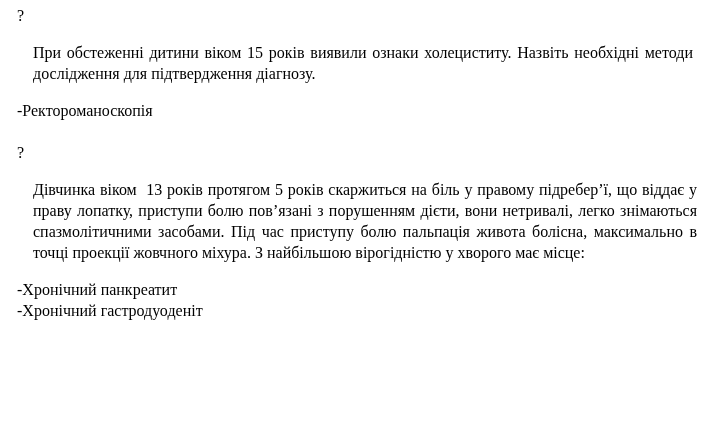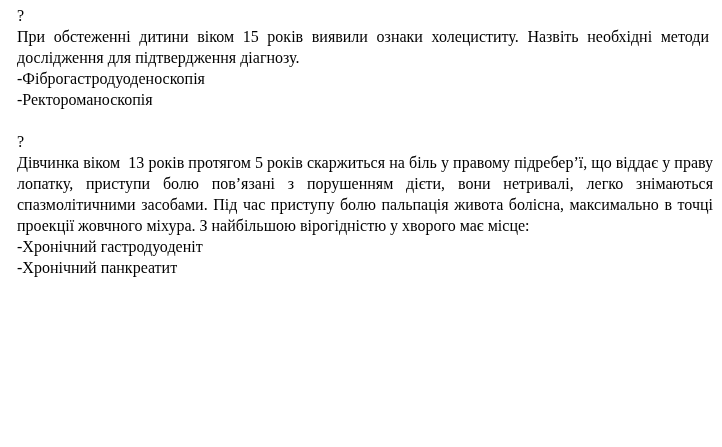--- a/index.html
+++ b/index.html
@@ -22,40 +22,39 @@
     height: 447px;
     padding: 5px 9px 0 17px;
   }
   .question-block + .question-block {
     margin-top: 21px; 
   }
   .marker-line {
     white-space: pre;
   }
   .question-body {
-    margin: 0;
+    margin: 16px;
     text-align: justify;
     font-family: Liberation Serif, serif;
   }
   .answer-line {
     white-space: nowrap;
   }
 </style>
 </head>
 <body>
 
 <div class="page">
 
   <section class="question-block">
     <div class="marker-line">?</div>
     <p class="question-body">При обстеженні дитини віком 15 років виявили ознаки холециститу. Назвіть необхідні методи&nbsp; дослідження для підтвердження діагнозу.</p>
-    <div class="answer-line"><span>-</span><span>Фіброгастродуоденоскопія</span></div>
     <div class="answer-line"><span>-</span><span>Ректороманоскопія</span></div>
   </section>
 
   <section class="question-block">
     <div class="marker-line">?</div>
     <p class="question-body">Дівчинка віком&nbsp; 13 років протягом 5 років скаржиться на біль у правому підребер’ї, що віддає у праву лопатку, приступи болю пов’язані з порушенням дієти, вони нетривалі, легко знімаються спазмолітичними засобами. Під час приступу болю пальпація живота болісна, максимально в точці проекції жовчного міхура. З найбільшою вірогідністю у хворого має місце:</p>
+    <div class="answer-line"><span>-</span><span>Хронічний панкреатит</span></div>
     <div class="answer-line"><span>-</span><span>Хронічний гастродуоденіт</span></div>
-    <div class="answer-line"><span>-</span><span>Хронічний панкреатит</span></div>
   </section>
 
 </div>
 
 </body></html>

